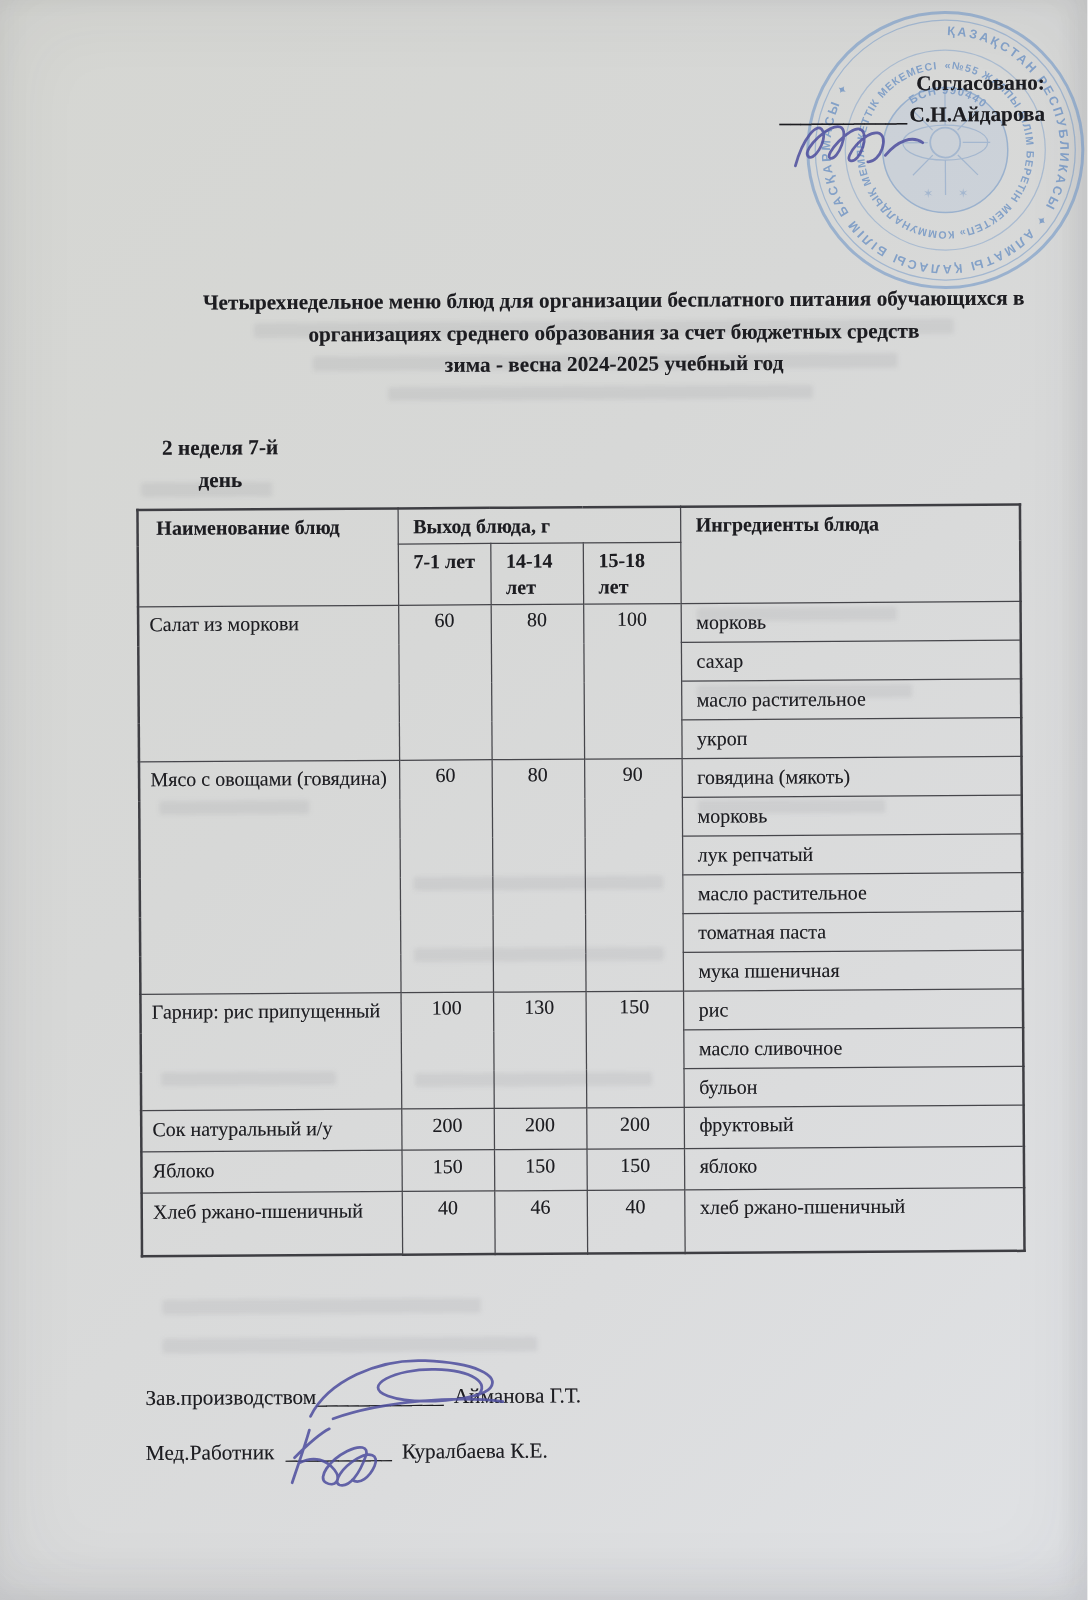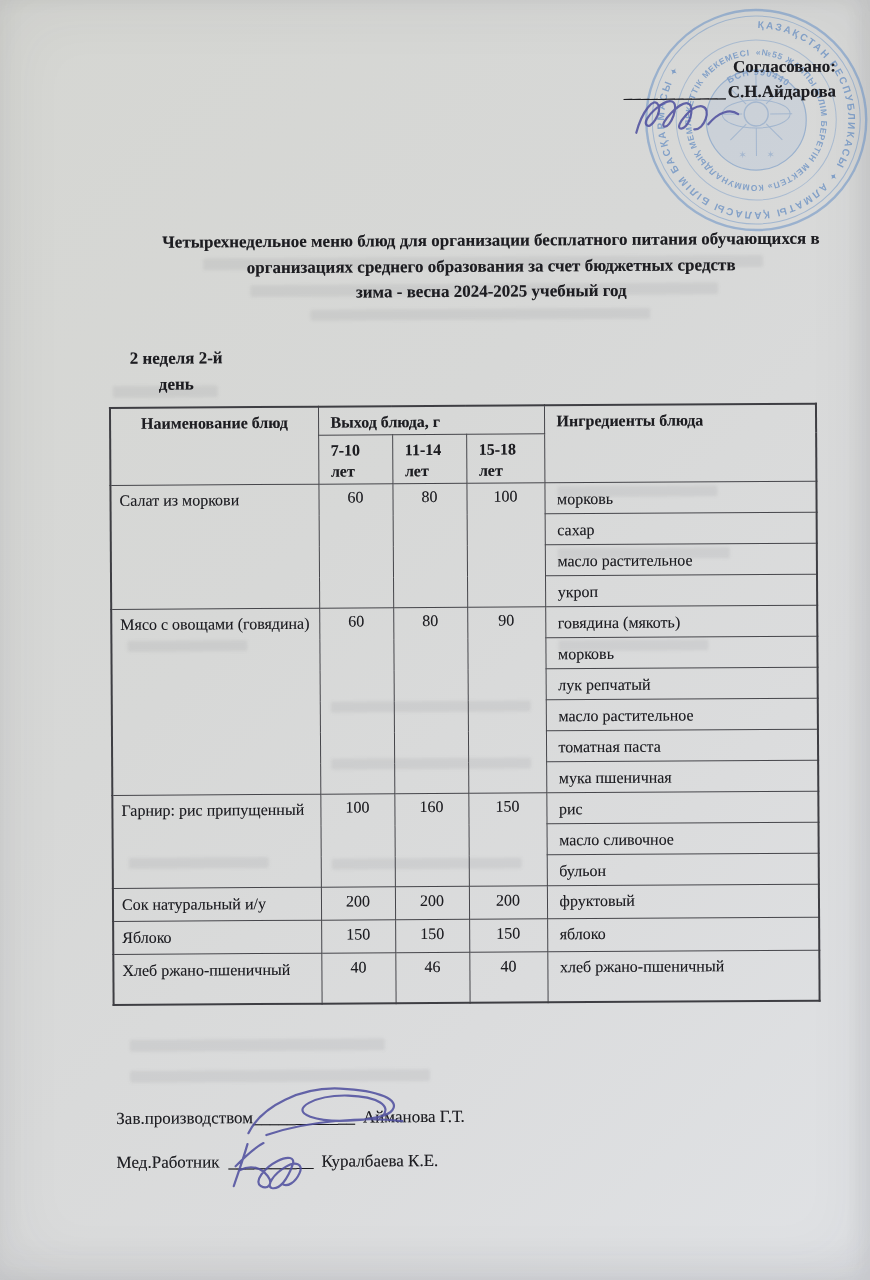--- a/index.html
+++ b/index.html
@@ -37,21 +37,21 @@
 
   
   table.menu{
     position:absolute;left:110px;top:405px;width:706px;
     border-collapse:collapse;table-layout:fixed;
     font-size:16px;z-index:2;
   }
   table.menu td,table.menu th{border:1.6px solid #46464b;text-shadow:0 0 .5px rgba(25,25,35,.4);}
   table.menu{border:2px solid #3e3e43;}
   thead th{font-weight:700;text-align:left;vertical-align:top;padding:4px 6px 2px 12px;line-height:21px;}
-  th.h-name{padding-left:30px;}
+  th.h-name{padding-left:14px;}
   thead tr.r1{height:26px;}
   thead tr.r2{height:38px;}
   tbody tr{height:31px;}
   tbody tr.single{height:33px;}
   tbody tr:last-child{height:50px;}
   td.dish-name{vertical-align:top;text-align:left;padding:4px 6px 0 8px;line-height:21px;}
   td.portion{vertical-align:top;text-align:center;padding-top:4px;}
   td.ingredient{vertical-align:middle;text-align:left;padding:2px 6px 2px 12px;line-height:19px;}
   tbody tr.single td{vertical-align:top;padding-top:5px;}
 
@@ -129,41 +129,41 @@
   <div class="ghost" style="left:127px;top:639px;width:120px;height:11px"></div>
   <div class="ghost" style="left:558px;top:641px;width:150px;height:11px"></div>
   <div class="ghost" style="left:330px;top:701px;width:200px;height:11px"></div>
   <div class="ghost" style="left:330px;top:758px;width:200px;height:11px"></div>
   <div class="ghost" style="left:127px;top:856px;width:140px;height:11px"></div>
   <div class="ghost" style="left:330px;top:858px;width:190px;height:11px"></div>
   <div class="ghost" style="left:127px;top:1038px;width:255px;height:12px"></div>
   <div class="ghost" style="left:127px;top:1069px;width:300px;height:12px"></div>
 
   <div class="week txt">
-    <div>2 неделя 2-й</div>
+    <div>2 неделя 7-й</div>
     <div>день</div>
   </div>
 
   <table class="menu">
     <colgroup>
       <col style="width:208px">
           <col style="width:74px">
           <col style="width:74px">
           <col style="width:78px">
           <col style="width:272px">
     </colgroup>
     <thead>
       <tr class="r1">
         <th class="h-name" rowspan="2">Наименование блюд</th>
         <th colspan="3">Выход блюда, г</th>
         <th rowspan="2">Ингредиенты блюда</th>
       </tr>
       <tr class="r2">
-        <th>7-10 лет</th>
-        <th>11-14 лет</th>
+        <th>7-1 лет</th>
+        <th>14-14 лет</th>
         <th>15-18 лет</th>
       </tr>
     </thead>
     <tbody>
           <tr>
             <td rowspan="4" class="dish-name">Салат из моркови</td>
             <td rowspan="4" class="portion">60</td>
             <td rowspan="4" class="portion">80</td>
             <td rowspan="4" class="portion">100</td>
             <td class="ingredient">морковь</td>
@@ -195,21 +195,21 @@
           </tr>
           <tr>
             <td class="ingredient">томатная паста</td>
           </tr>
           <tr>
             <td class="ingredient">мука пшеничная</td>
           </tr>
           <tr>
             <td rowspan="3" class="dish-name">Гарнир: рис припущенный</td>
             <td rowspan="3" class="portion">100</td>
-            <td rowspan="3" class="portion">160</td>
+            <td rowspan="3" class="portion">130</td>
             <td rowspan="3" class="portion">150</td>
             <td class="ingredient">рис</td>
           </tr>
           <tr>
             <td class="ingredient">масло сливочное</td>
           </tr>
           <tr>
             <td class="ingredient">бульон</td>
           </tr>
           <tr class="single">

